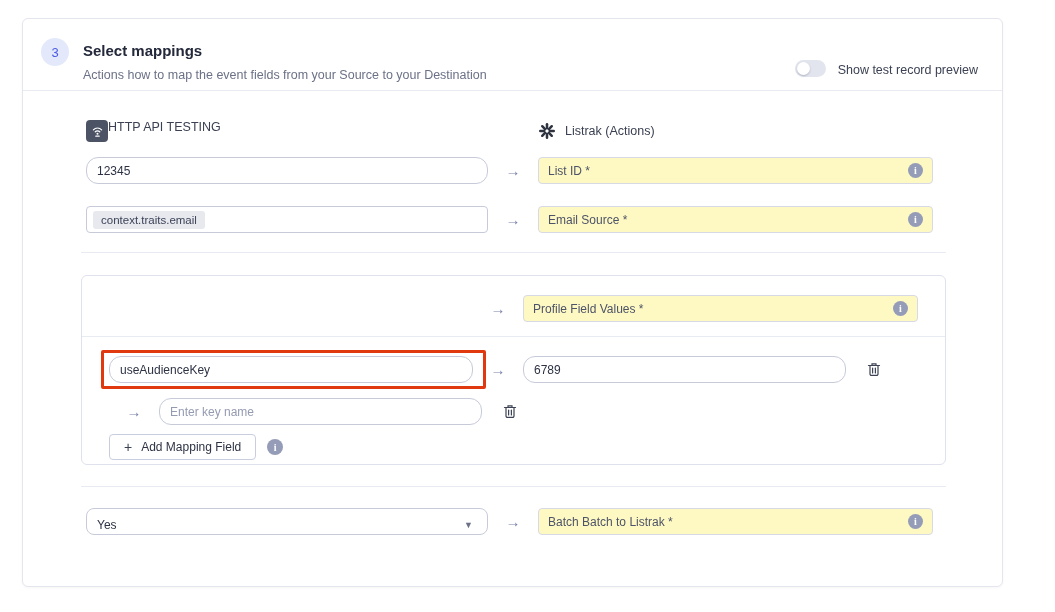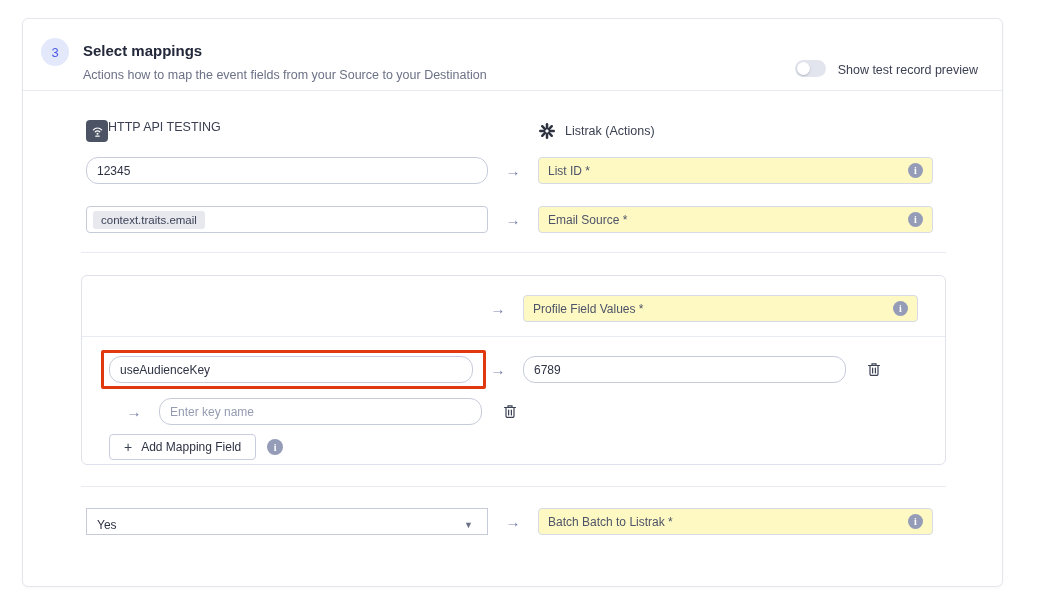--- a/index.html
+++ b/index.html
@@ -94,21 +94,21 @@
     border-radius: 4px; padding: 0 14px; font-size: 12px; color: #2e3344;
     display: inline-flex; align-items: center; gap: 9px; cursor: pointer;
     font-family: "Liberation Sans", sans-serif;
   }
   .add-btn .plus { font-size: 14px; color: #3b4152; }
   .add-info-row { display: flex; align-items: center; margin-top: 9px; }
   .add-info-row .info-dot { margin-left: 11px; width: 16px; height: 16px; }
 
   
   .select-box {
-    width: 100%; height: 27px; border: 1px solid #c7cbd9; border-radius: 0;
+    width: 100%; height: 27px; border: 1px solid #c7cbd9; border-radius: 8px;
     background: #fff; display: flex; align-items: center; justify-content: space-between;
     padding: 6px 14px 0 10px; font-size: 12px; color: #2e3344; cursor: pointer;
   }
   .select-caret { color: #6b7186; font-size: 9px; }
 
   
   .mt14 { margin-top: 14px; } .mt22 { margin-top: 22px; } .mt19 { margin-top: 19px; }
   .mt15 { margin-top: 15px; } .mt21 { margin-top: 21px; }
   .divider-after-rows { margin-top: 19px; }
   .inner-divider { width: 100%; margin-left: 0; margin-top: 14px; }

